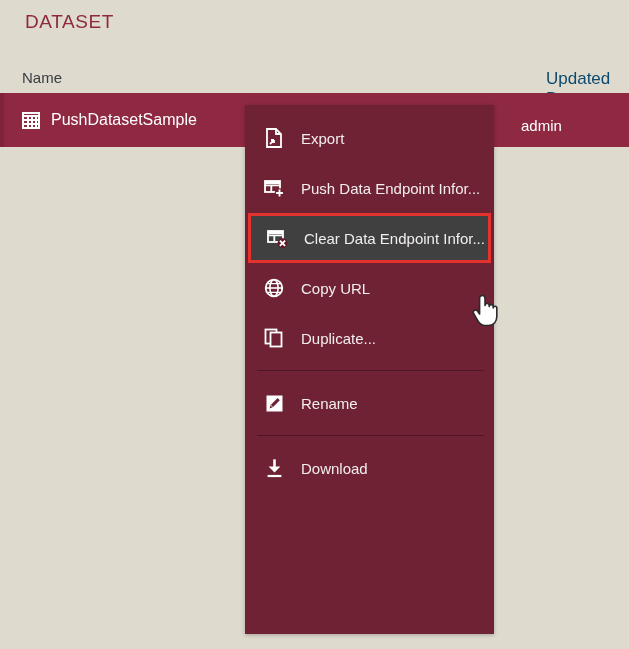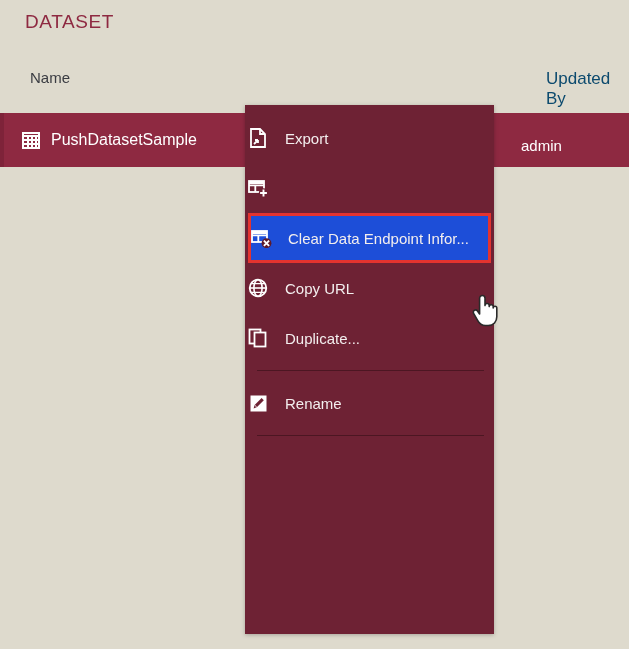--- a/index.html
+++ b/index.html
@@ -26,35 +26,34 @@
     color: #8e2941;
   }
 
   
   #col-header-name {
     position: absolute;
     left: 22px;
     top: 69px;
     font-size: 15px;
     color: #3a3c42;
-    margin-left: 8px;
   }
   #col-header-updated-by {
     position: absolute;
     left: 546px;
     top: 69px;
     font-size: 17px;
     color: #0c4a6e;
   }
 
   
   #dataset-row {
     position: absolute;
     left: 0;
-    top: 113px;
+    top: 93px;
     width: 629px;
     height: 54px;
     background: #8e2941;
   }
   #dataset-row .row-accent {
     position: absolute;
     left: 0;
     top: 0;
     width: 4px;
     height: 54px;
@@ -124,39 +123,39 @@
     background: #6e2234;
     box-shadow: 0 1px 4px rgba(0,0,0,0.25);
     box-sizing: border-box;
     padding-top: 8px;
   }
   .menu-item {
     position: relative;
     height: 50px;
     display: flex;
     align-items: center;
-    padding-left: 0;
+    padding-left: 16px;
     box-sizing: border-box;
     cursor: default;
   }
   .menu-item .mi-icon {
     width: 26px;
     flex: 0 0 26px;
     display: flex;
     align-items: center;
     justify-content: center;
     margin-right: 14px;
   }
   .menu-item .mi-label {
     font-size: 15px;
     color: #f3eeee;
     white-space: nowrap;
   }
   .menu-item.selected {
-    background: #1d4ed8;
+    background: #404040;
     outline: 3px solid #e4332f;
     outline-offset: -3px;
     margin: 0 3px;
     height: 50px;
   }
   .menu-divider {
     height: 1px;
     background: #4c1622;
     margin: 7px 10px 7px 12px;
   }
@@ -218,20 +217,21 @@
   <div class="menu-item">
     <span class="mi-icon">
       <svg width="21" height="19" viewBox="0 0 21 19">
         <rect x="1" y="2" width="15" height="11" fill="none" stroke="#ffffff" stroke-width="1.8"></rect>
         <path d="M1 6.3 H16 M7.3 6.3 V13" stroke="#ffffff" stroke-width="1.8"></path>
         <rect x="1" y="2" width="15" height="3" fill="#ffffff"></rect>
         <circle cx="15.5" cy="14" r="4.7" fill="#6e2234"></circle>
         <path d="M15.5 10.6 V17.4 M12.1 14 H18.9" stroke="#ffffff" stroke-width="1.9"></path>
       </svg>
     </span>
+    <span class="mi-label">Push Data Endpoint Infor...</span>
   </div>
 
   <div class="menu-item selected">
     <span class="mi-icon">
       <svg width="21" height="19" viewBox="0 0 21 19">
         <rect x="1" y="2" width="15" height="11" fill="none" stroke="#ffffff" stroke-width="1.8"></rect>
         <path d="M1 6.3 H16 M7.3 6.3 V13" stroke="#ffffff" stroke-width="1.8"></path>
         <rect x="1" y="2" width="15" height="3" fill="#ffffff"></rect>
         <circle cx="15.5" cy="14.2" r="4.9" fill="#5d1a2b"></circle>
         <path d="M12.9 11.6 L18.1 16.8 M18.1 11.6 L12.9 16.8" stroke="#ffffff" stroke-width="1.9"></path>
@@ -272,20 +272,30 @@
         <path d="M4.6 14.4 L5.6 11 L12.6 4 L14.8 6.2 L7.8 13.2 Z" fill="#6e2234"></path>
         <path d="M5.6 11 L7.8 13.2" stroke="#ffffff" stroke-width="0.9"></path>
       </svg>
     </span>
     <span class="mi-label">Rename</span>
   </div>
 
   <div class="menu-divider"></div>
 
 
+  <div class="menu-item">
+    <span class="mi-icon">
+      <svg width="19" height="20" viewBox="0 0 19 20">
+        <path d="M9.5 1.3 V10.3" stroke="#ffffff" stroke-width="2.6"></path>
+        <path d="M3.6 8.6 L9.5 14.6 L15.4 8.6 Z" fill="#ffffff"></path>
+        <path d="M2.6 18 H16.4" stroke="#ffffff" stroke-width="2.2"></path>
+      </svg>
+    </span>
+    <span class="mi-label">Download</span>
+  </div>
 
 </div>
 
 <div id="hand-cursor">
   <svg width="26" height="34" viewBox="0 0 26 34">
     <path d="M7.6 14.5 V4.3 C7.6 2.7 8.8 1.5 10.3 1.5 C11.8 1.5 13 2.7 13 4.3 V11.6
              C13 10.4 13.9 9.5 15.1 9.5 C16.3 9.5 17.2 10.4 17.2 11.6 V12.6
              C17.2 11.5 18.1 10.7 19.2 10.7 C20.3 10.7 21.2 11.5 21.2 12.6 V14
              C21.2 13 22 12.2 23 12.2 C24 12.2 24.8 13 24.8 14 V22.8
              C24.8 27.6 21.6 31.5 16.1 31.5 H13.4 C9.5 31.5 7.3 29.4 5.6 26.3

